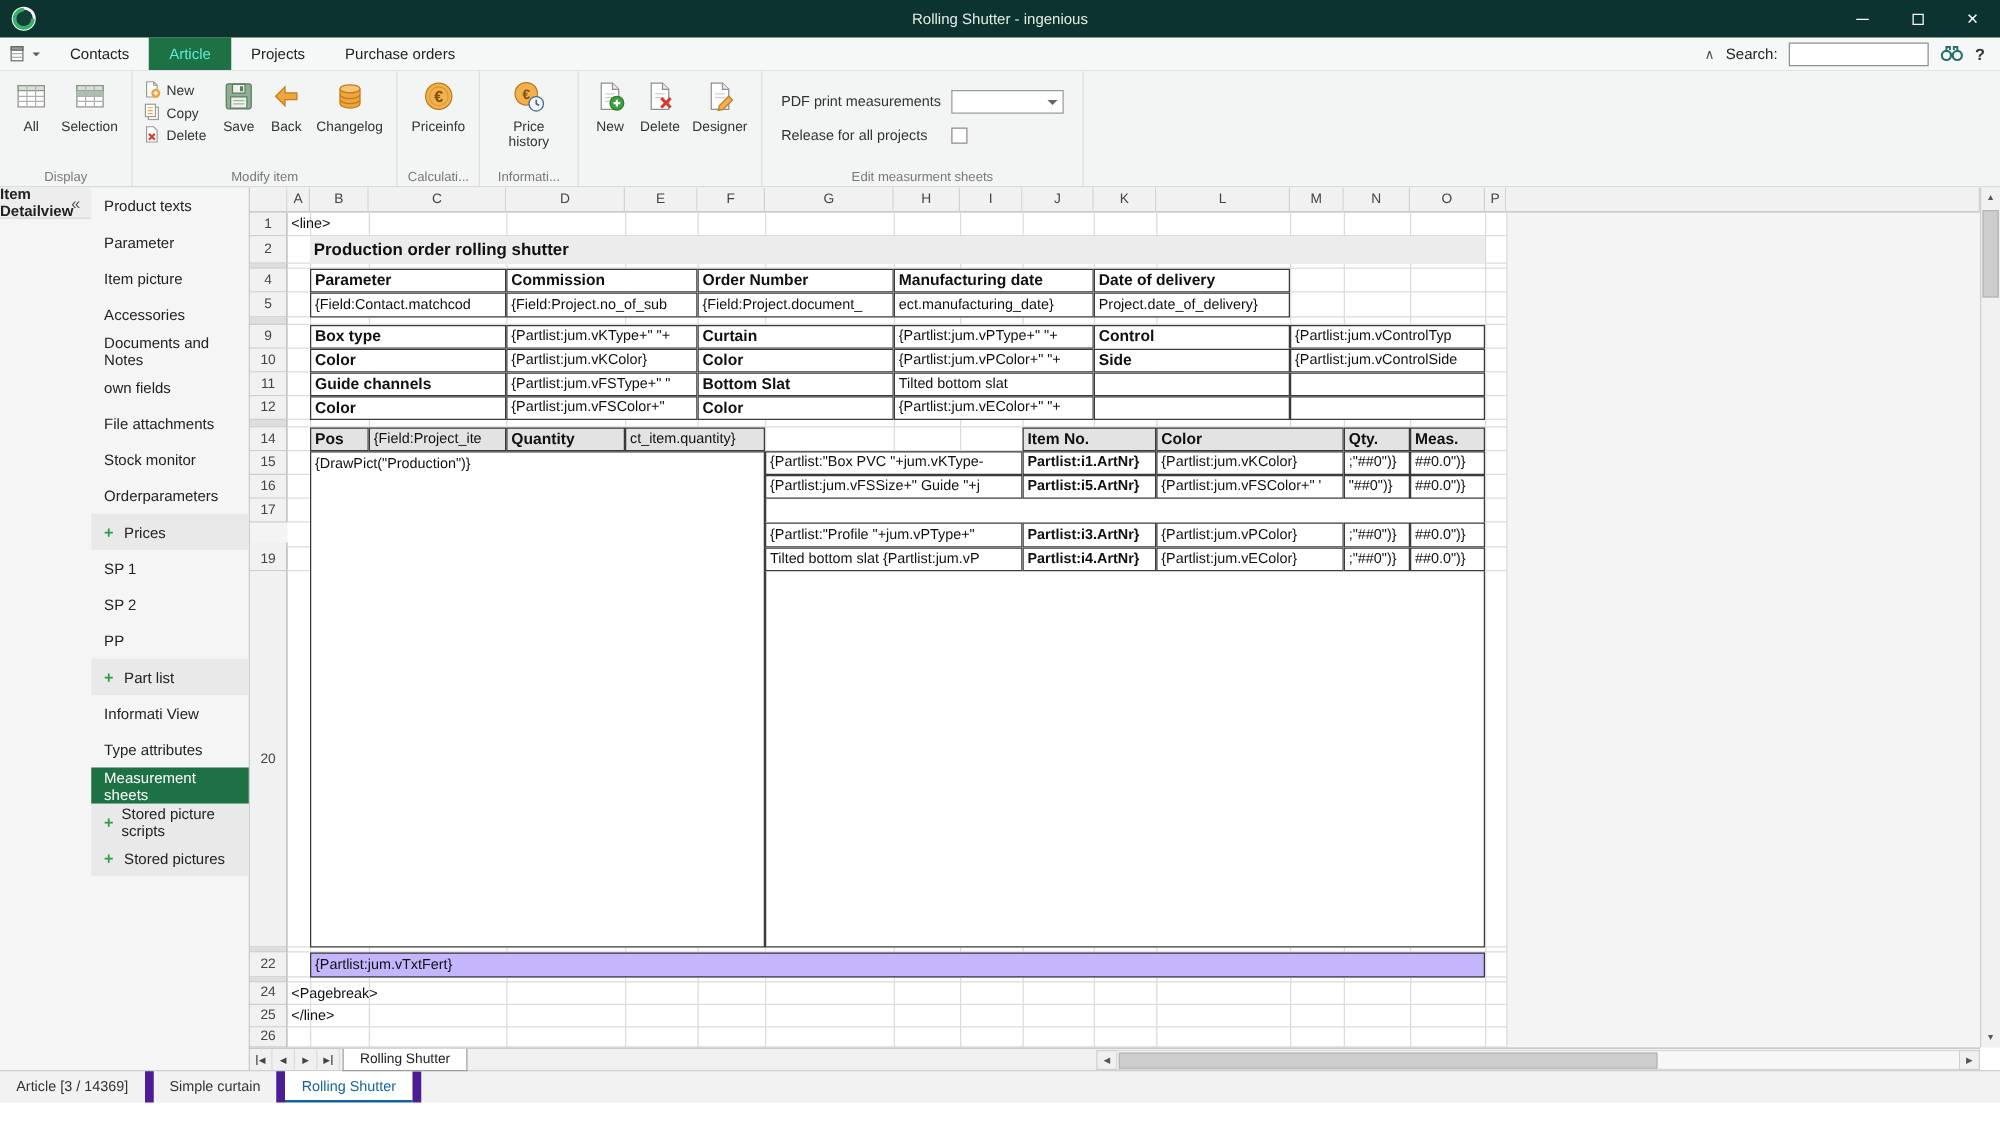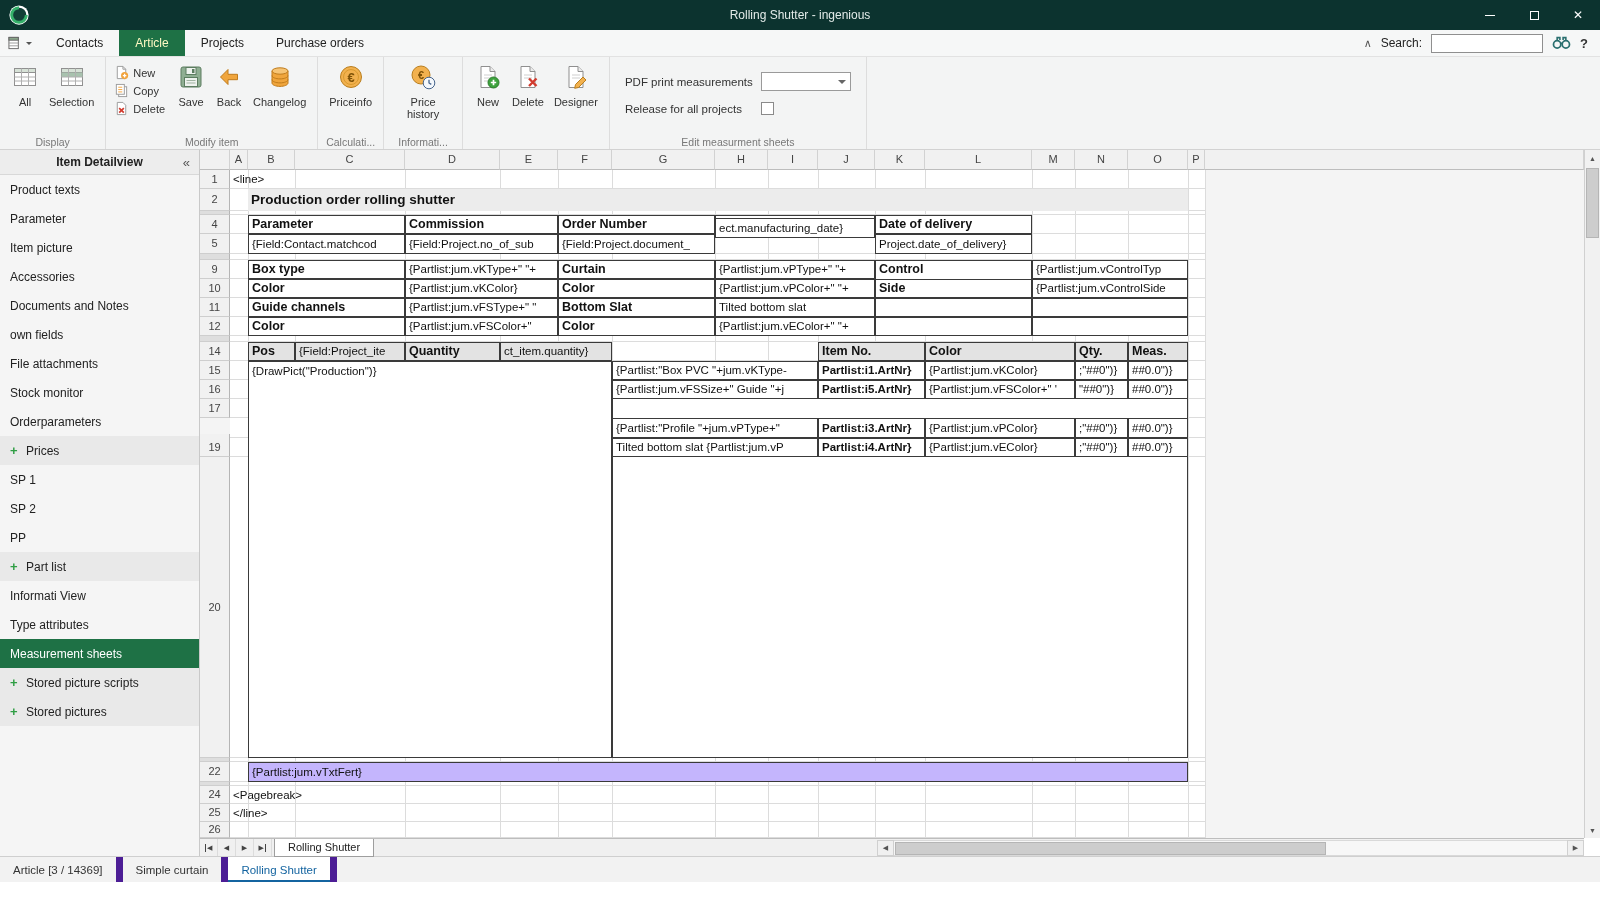--- a/index.html
+++ b/index.html
@@ -14,21 +14,21 @@
   .win-controls{margin-left:auto;display:flex;z-index:2}
   .win-btn{width:44px;height:30px;display:flex;align-items:center;justify-content:center;color:#fff;font-size:12px}
   .min-glyph{display:inline-block;width:10px;border-top:1.5px solid #fff}
   .max-glyph{display:inline-block;width:9px;height:9px;border:1px solid #fff}
 
   
   .menubar{height:27px;background:#f6f7f7;display:flex;align-items:stretch;border-bottom:1px solid #e2e2e2;flex:0 0 auto}
   .menu-btn{width:40px;display:flex;align-items:center;justify-content:center;gap:3px}
   .caret{width:0;height:0;border:3.5px solid transparent;border-top-color:#555;margin-top:3px}
   .menu-tab{padding:0 16px;display:flex;align-items:center;font-size:12px;color:#222;cursor:default}
-  .menu-tab.active{background:#1e7145;color:#fef9c3}
+  .menu-tab.active{background:#1e7145;color:#5eead4}
   .menubar-right{margin-left:auto;display:flex;align-items:center;gap:9px;padding-right:12px}
   .chev{color:#555;font-size:11px}
   .search-label{font-size:12px;color:#222}
   .search-input{width:112px;height:19px;border:1px solid #8f8f8f;font-size:11px;padding:0 3px;background:#fff;outline:none}
   .help{font-weight:bold;font-size:13px;color:#333}
 
   
   .ribbon{height:93px;background:#f3f4f4;border-bottom:1px solid #d2d2d2;display:flex;flex:0 0 auto}
   .rgroup{position:relative;display:flex;align-items:flex-start;padding:3px 6px 16px 6px;border-right:1px solid #ddd}
   .rgroup-label{position:absolute;bottom:1px;left:0;right:0;text-align:center;font-size:10.5px;color:#787878;white-space:nowrap}
@@ -39,21 +39,21 @@
   .fieldcol{display:flex;flex-direction:column;gap:11px;margin-top:12px;padding:0 9px}
   .fieldrow{display:flex;align-items:center;font-size:11.5px;color:#333}
   .fieldrow .flabel{width:136px}
   .combo{width:90px;height:19px;background:#fff;border:1px solid #9a9a9a;position:relative}
   .combo:after{content:"";position:absolute;right:4px;top:7px;border:4px solid transparent;border-top-color:#666}
   .checkbox{width:13px;height:13px;background:#fff;border:1px solid #8a8a8a}
   .ribbon-fill{flex:1}
 
   
   .main{display:flex;flex:0 0 auto;height:706px}
-  .sidebar{width:200px;background:#f5f5f5;border-right:1px solid #c9c9c9;display:flex;flex-direction:column}
+  .sidebar{width:200px;background:#f5f5f5;border-right:1px solid #c9c9c9;display:flex;flex-direction:row}
   .sidebar-header{height:25px;background:#ededed;border-bottom:1px solid #d8d8d8;display:flex;align-items:center;justify-content:center;font-weight:bold;font-size:12px;position:relative}
   .sidebar-header .collapse{position:absolute;right:9px;color:#555;font-weight:normal;font-size:13px}
   .side-item{height:29px;display:flex;align-items:center;padding:0 10px;font-size:12px;color:#222;gap:5px}
   .side-item.shaded{background:#e9e9e9}
   .side-item.selected{background:#1e7145;color:#fff}
   .plus{color:#2f9e44;font-weight:bold;font-size:13px;width:11px}
 
   .sheet-col{flex:1;display:flex;flex-direction:column}
   #sheet{position:relative;width:1384px;height:688px;background:#f4f4f4;overflow:hidden;font-size:11.5px}
   .colhdr,.rowhdr,.corner{position:absolute;background:#f1f1f1;color:#444;font-size:11px;text-align:center;border-right:1px solid #d2d2d2;border-bottom:1px solid #bdbdbd;overflow:hidden}
@@ -462,21 +462,21 @@
           <div class="cell" style="position: absolute; left: 30px; top: 20px; width: 175px; height: 19px; font-size: 11.5px; line-height: 19px;">&lt;line&gt;</div>
           <div class="cell b" style="position: absolute; left: 48px; top: 39px; width: 940px; height: 22px; font-size: 13.5px; background: rgb(236, 236, 236); line-height: 22px;">Production order rolling shutter</div>
           <div class="cell b bd" style="position: absolute; left: 48px; top: 65px; width: 157px; height: 19px; font-size: 12.5px; line-height: 17px;">Parameter</div>
           <div class="cell b bd" style="position: absolute; left: 205px; top: 65px; width: 153px; height: 19px; font-size: 12.5px; line-height: 17px;">Commission</div>
           <div class="cell b bd" style="position: absolute; left: 358px; top: 65px; width: 157px; height: 19px; font-size: 12.5px; line-height: 17px;">Order Number</div>
           <div class="cell b bd" style="position: absolute; left: 515px; top: 65px; width: 160px; height: 19px; font-size: 12.5px; line-height: 17px;">Manufacturing date</div>
           <div class="cell b bd" style="position: absolute; left: 675px; top: 65px; width: 157px; height: 19px; font-size: 12.5px; line-height: 17px;">Date of delivery</div>
           <div class="cell bd" style="position: absolute; left: 48px; top: 84px; width: 157px; height: 20px; font-size: 11.5px; line-height: 18px;">{Field:Contact.matchcod</div>
           <div class="cell bd" style="position: absolute; left: 205px; top: 84px; width: 153px; height: 20px; font-size: 11.5px; line-height: 18px;">{Field:Project.no_of_sub</div>
           <div class="cell bd" style="position: absolute; left: 358px; top: 84px; width: 157px; height: 20px; font-size: 11.5px; line-height: 18px;">{Field:Project.document_</div>
-          <div class="cell bd" style="position: absolute; left: 515px; top: 68px; width: 160px; height: 20px; font-size: 11.5px; line-height: 18px;">ect.manufacturing_date}</div>
+          <div class="cell bd" style="position: absolute; left: 515px; top: 84px; width: 160px; height: 20px; font-size: 11.5px; line-height: 18px;">ect.manufacturing_date}</div>
           <div class="cell bd" style="position: absolute; left: 675px; top: 84px; width: 157px; height: 20px; font-size: 11.5px; line-height: 18px;">Project.date_of_delivery}</div>
           <div class="cell b bd" style="position: absolute; left: 48px; top: 110px; width: 157px; height: 19px; font-size: 12.5px; line-height: 17px;">Box type</div>
           <div class="cell bd" style="position: absolute; left: 205px; top: 110px; width: 153px; height: 19px; font-size: 11.5px; line-height: 17px;">{Partlist:jum.vKType+" "+</div>
           <div class="cell b bd" style="position: absolute; left: 358px; top: 110px; width: 157px; height: 19px; font-size: 12.5px; line-height: 17px;">Curtain</div>
           <div class="cell bd" style="position: absolute; left: 515px; top: 110px; width: 160px; height: 19px; font-size: 11.5px; line-height: 17px;">{Partlist:jum.vPType+" "+</div>
           <div class="cell b bd" style="position: absolute; left: 675px; top: 110px; width: 157px; height: 35px; font-size: 12.5px; line-height: 17px;">Control</div>
           <div class="cell bd" style="position: absolute; left: 832px; top: 110px; width: 156px; height: 19px; font-size: 11.5px; line-height: 17px;">{Partlist:jum.vControlTyp</div>
           <div class="cell b bd" style="position: absolute; left: 48px; top: 129px; width: 157px; height: 19px; font-size: 12.5px; line-height: 17px;">Color</div>
           <div class="cell bd" style="position: absolute; left: 205px; top: 129px; width: 153px; height: 19px; font-size: 11.5px; line-height: 17px;">{Partlist:jum.vKColor}</div>
           <div class="cell b bd" style="position: absolute; left: 358px; top: 129px; width: 157px; height: 19px; font-size: 12.5px; line-height: 17px;">Color</div>

